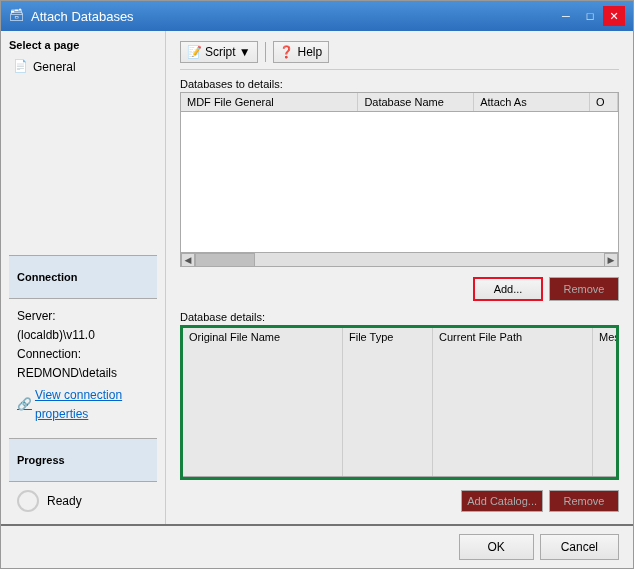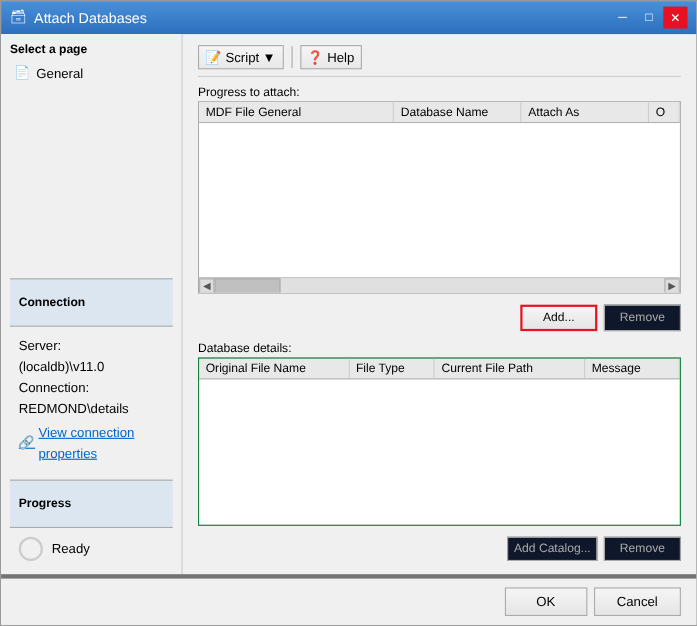--- a/index.html
+++ b/index.html
@@ -262,47 +262,47 @@
     }
 
     .action-btn {
       padding: 4px 5px;
       border: 1px solid #aaa;
       background: linear-gradient(to bottom, #f5f5f5, #e5e5e5);
       cursor: pointer;
       font-size: 11px;
       min-width: 70px;
     }
-    .action-btn:disabled { color: #aaa; cursor: default; background: #0f172a; }
+    .action-btn:disabled { color: #aaa; cursor: default; background: #7f1d1d; }
 
     .action-btn.highlighted {
       border: 2px solid #e81123;
       background: linear-gradient(to bottom, #f5f5f5, #e5e5e5);
     }
 
     .details-table-container {
-      border: 1px solid #15803d;
-      background: #a3a3a3;
+      border: 3px solid #15803d;
+      background: #0f172a;
       flex: 1;
       overflow: hidden;
       display: flex;
-      flex-direction: column;
+      flex-direction: row;
     }
 
     .details-table-body {
       flex: 1;
       background: white;
     }
 
     .bottom-bar {
       display: flex;
       justify-content: flex-end;
       gap: 6px;
       padding: 8px 14px;
-      border-top: 4px solid #737373;
+      border-top: 2px solid #737373;
       background: #f0f0f0;
       flex-shrink: 0;
     }
 
     .bottom-btn {
       padding: 5px 20px;
       border: 1px solid #aaa;
       background: linear-gradient(to bottom, #f5f5f5, #e5e5e5);
       cursor: pointer;
       font-size: 12px;
@@ -367,21 +367,21 @@
           <span>▼</span>
         </button>
         <div class="toolbar-separator"></div>
         <button class="toolbar-btn">
           <span>❓</span>
           <span>Help</span>
         </button>
       </div>
 
       <div>
-        <div class="section-label">Progress to attach:</div>
+        <div class="section-label">Databases to details:</div>
         <div class="data-table-container">
           <div class="table-header">
             <div class="table-col-header" style="width:200px">MDF File General</div>
             <div class="table-col-header" style="width:130px">Database Name</div>
             <div class="table-col-header" style="width:130px">Attach As</div>
             <div class="table-col-header" style="width:30px">O</div>
           </div>
           <div class="table-body"></div>
           <div class="scrollbar-bottom">
             <div class="scroll-arrow">◀</div>

